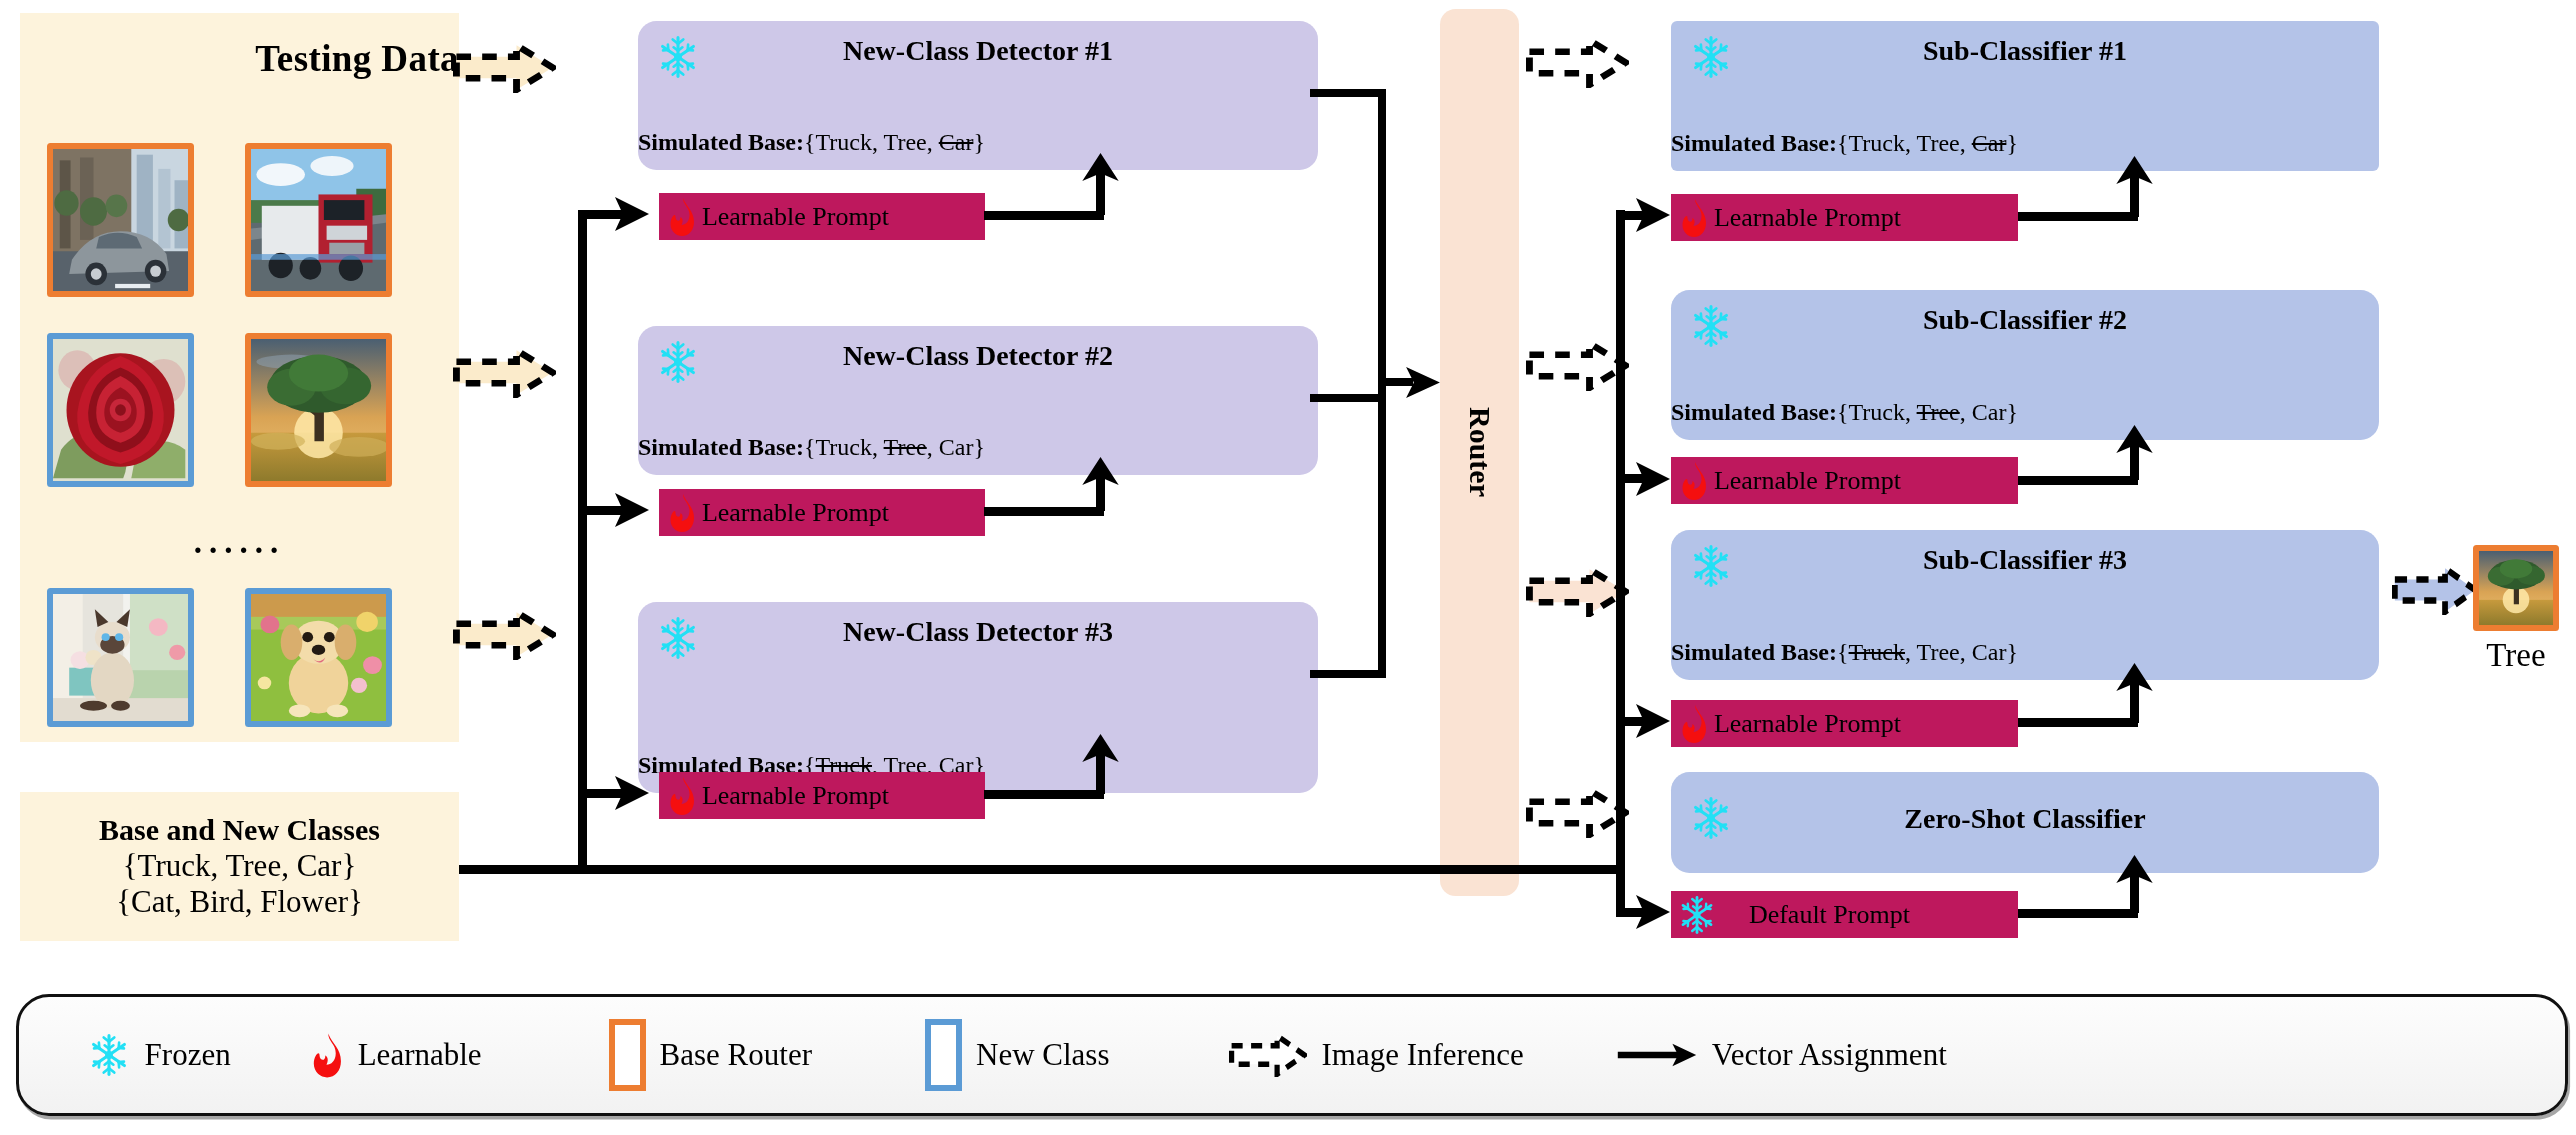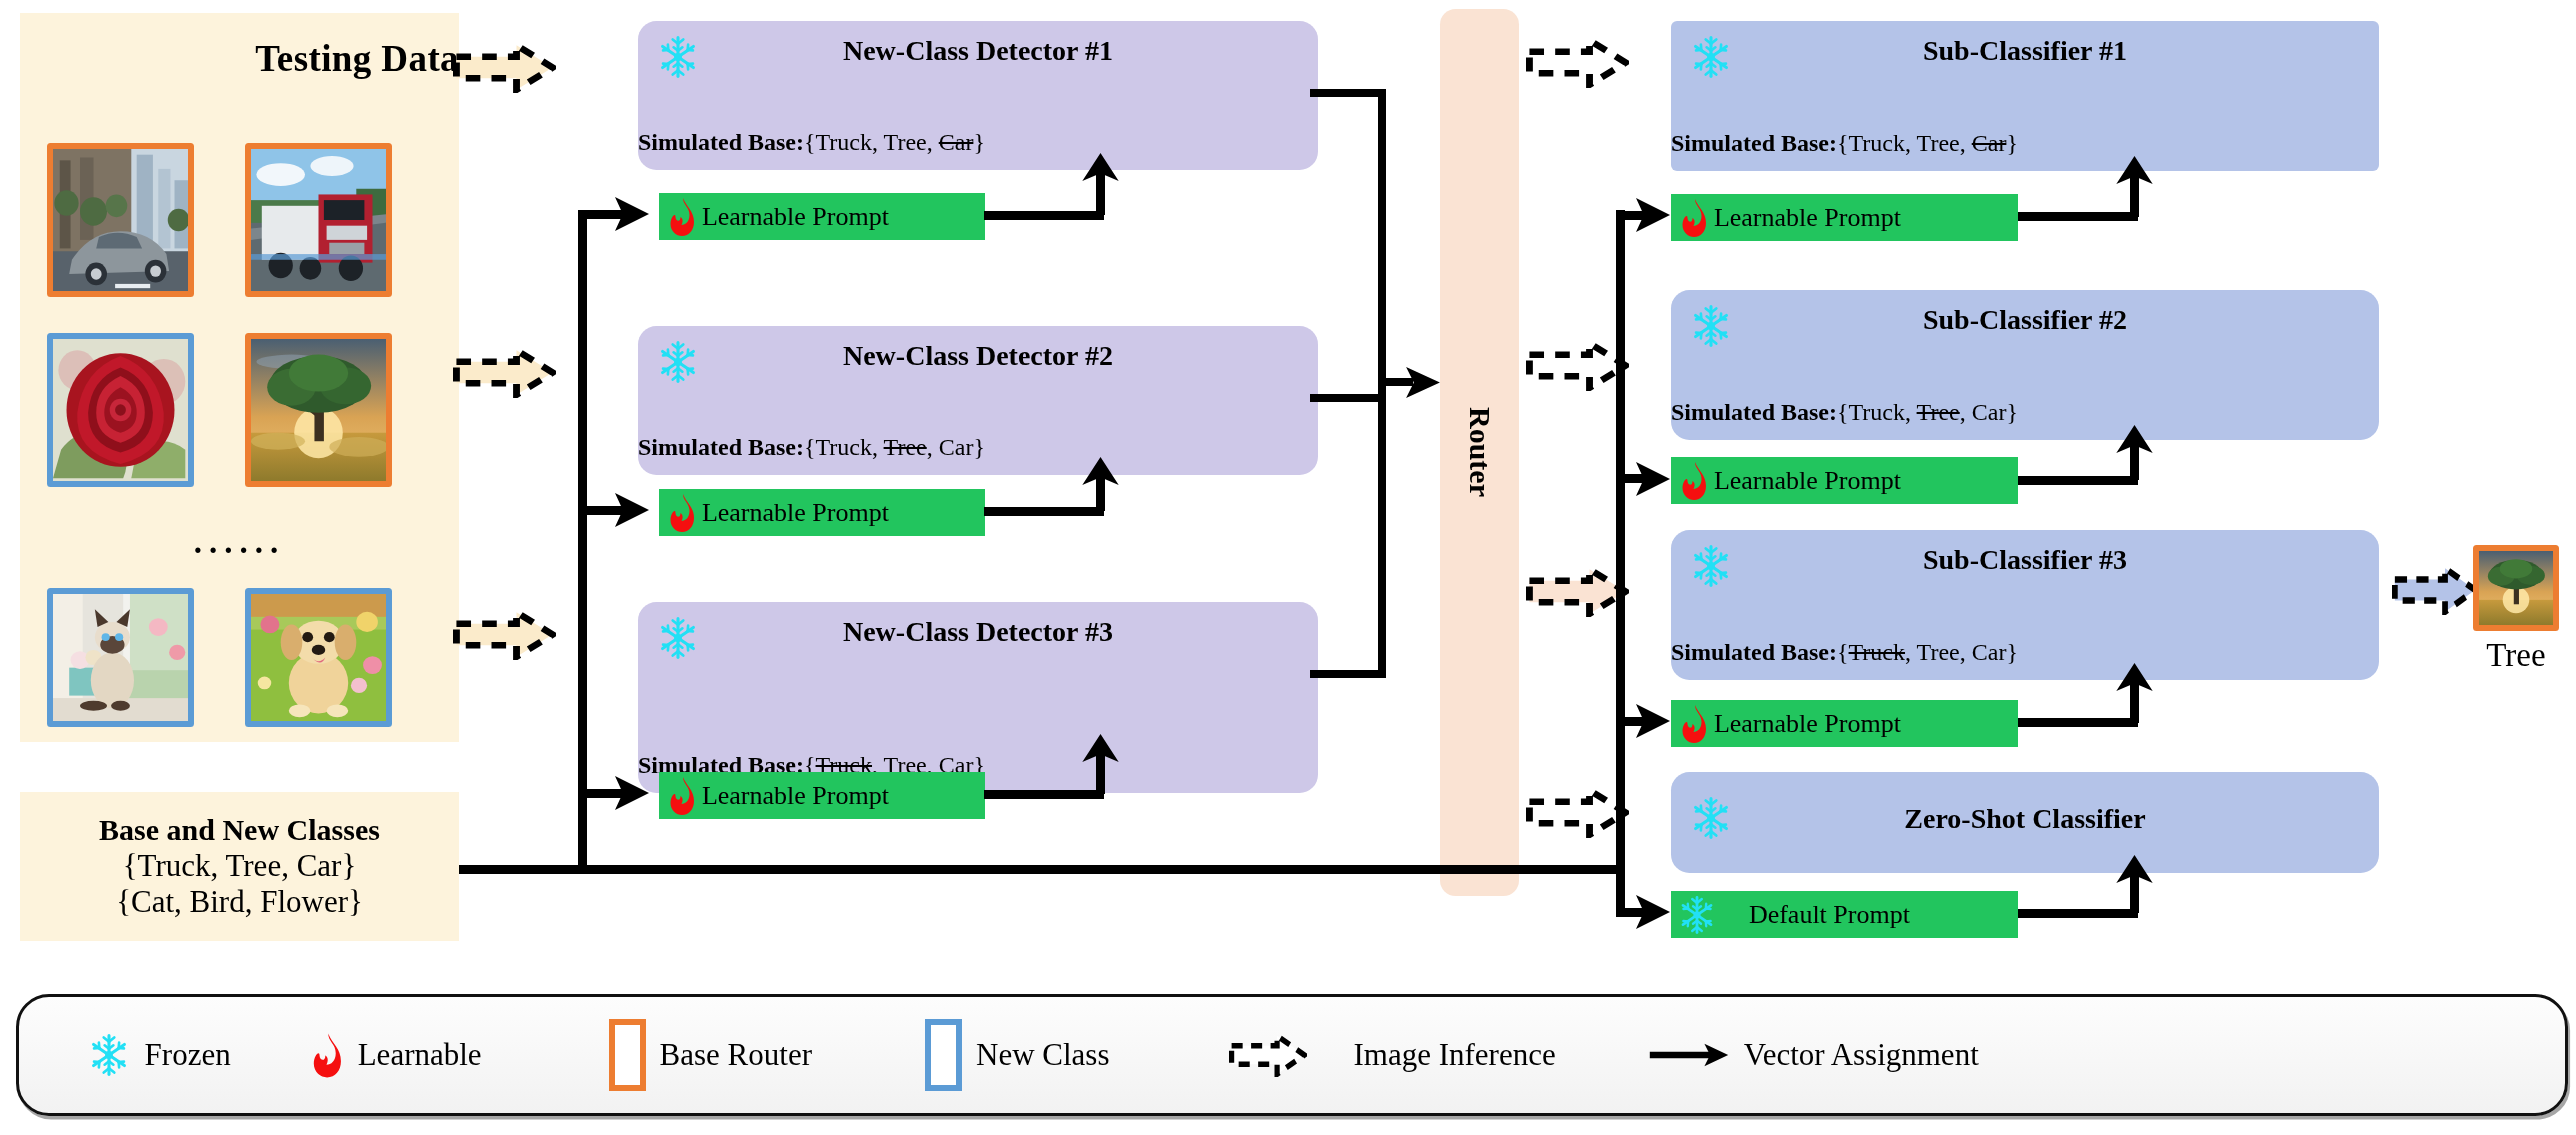--- a/index.html
+++ b/index.html
@@ -33,21 +33,21 @@
      font-size:28px;font-weight:bold;}
   .module .msub{position:absolute;left:0;right:0;bottom:14px;text-align:left;
      font-size:24px;}
   .module .msub b{font-weight:bold;}
   .strike{text-decoration:line-through;text-decoration-thickness:2.1px;}
 
   .snow{position:absolute;width:44px;height:44px;}
   .flame{position:absolute;width:33px;height:40px;}
 
   
-  .prompt{position:absolute;background:#22c55e;display:flex;align-items:center;
+  .prompt{position:absolute;background:#be185d;display:flex;align-items:center;
      box-sizing:border-box;padding-left:5.7px;text-align:center;}
   .prompt .plabel{font-size:26px;white-space:nowrap;margin-left:4.2px;}
 
   
   #router{position:absolute;background:#FAE3D3;border-radius:15.6px;}
   #router .rtext{position:absolute;left:50%;top:50%;
      transform:translate(-50%,-50%) rotate(90deg);white-space:nowrap;
      font-size:30px;font-weight:bold;}
 
   
@@ -557,21 +557,21 @@
     <span class="ltext">Learnable</span>
   </div>
   <div class="legitem" style="margin-left:127px;">
     <span class="swatch base"></span>
     <span class="ltext">Base Router</span>
   </div>
   <div class="legitem" style="margin-left:113px;">
     <span class="swatch new"></span>
     <span class="ltext">New Class</span>
   </div>
-  <div class="legitem" style="margin-left:120px;gap:32px;">
+  <div class="legitem" style="margin-left:120px;">
     <svg style="width:78px;height:44px;" viewBox="0 0 120 62" preserveAspectRatio="none">
       <path d="M4 18 H74 V4 L116 31 L74 58 V44 H4 Z" fill="#ffffff" stroke="#000" stroke-width="8" stroke-dasharray="17 13"></path>
     </svg>
     <span class="ltext">Image Inference</span>
   </div>
   <div class="legitem" style="margin-left:92px;">
     <svg style="width:82px;height:28px;" viewBox="0 0 116 40">
       <line x1="2" y1="20" x2="92" y2="20" stroke="#000" stroke-width="9"></line>
       <polygon points="114,20 80,4 88,20 80,36" fill="#000"></polygon>
     </svg>

